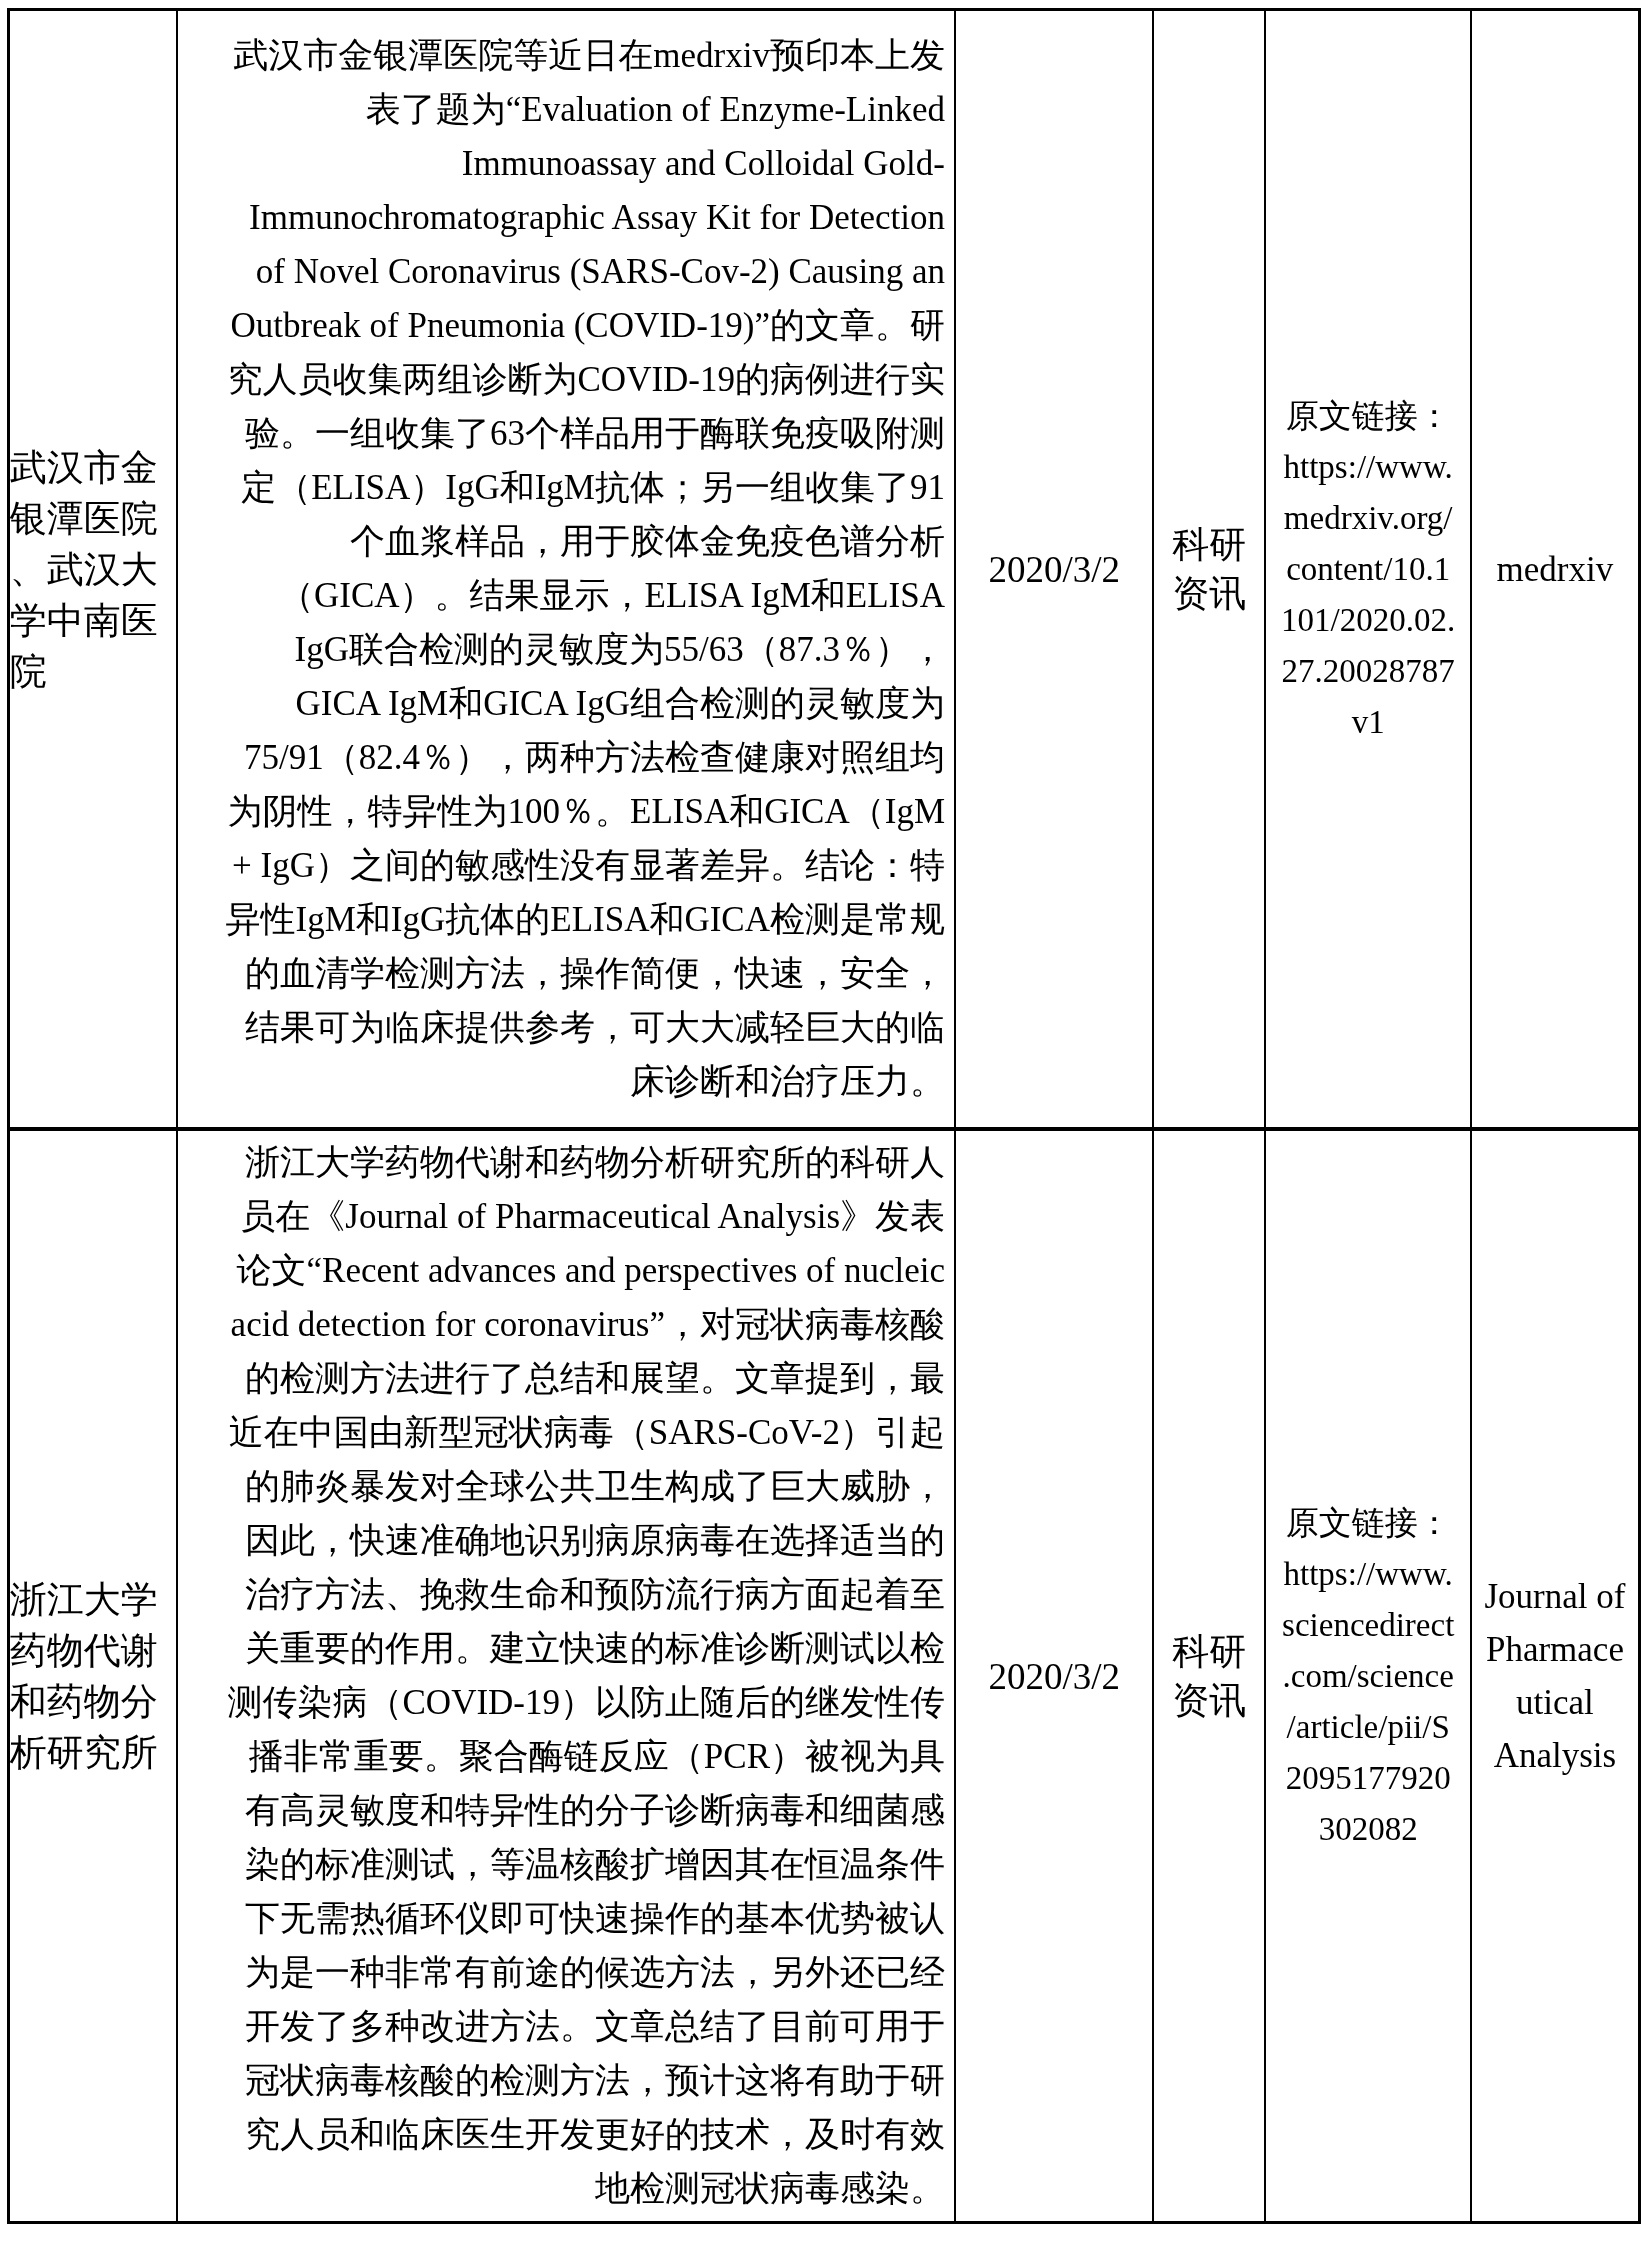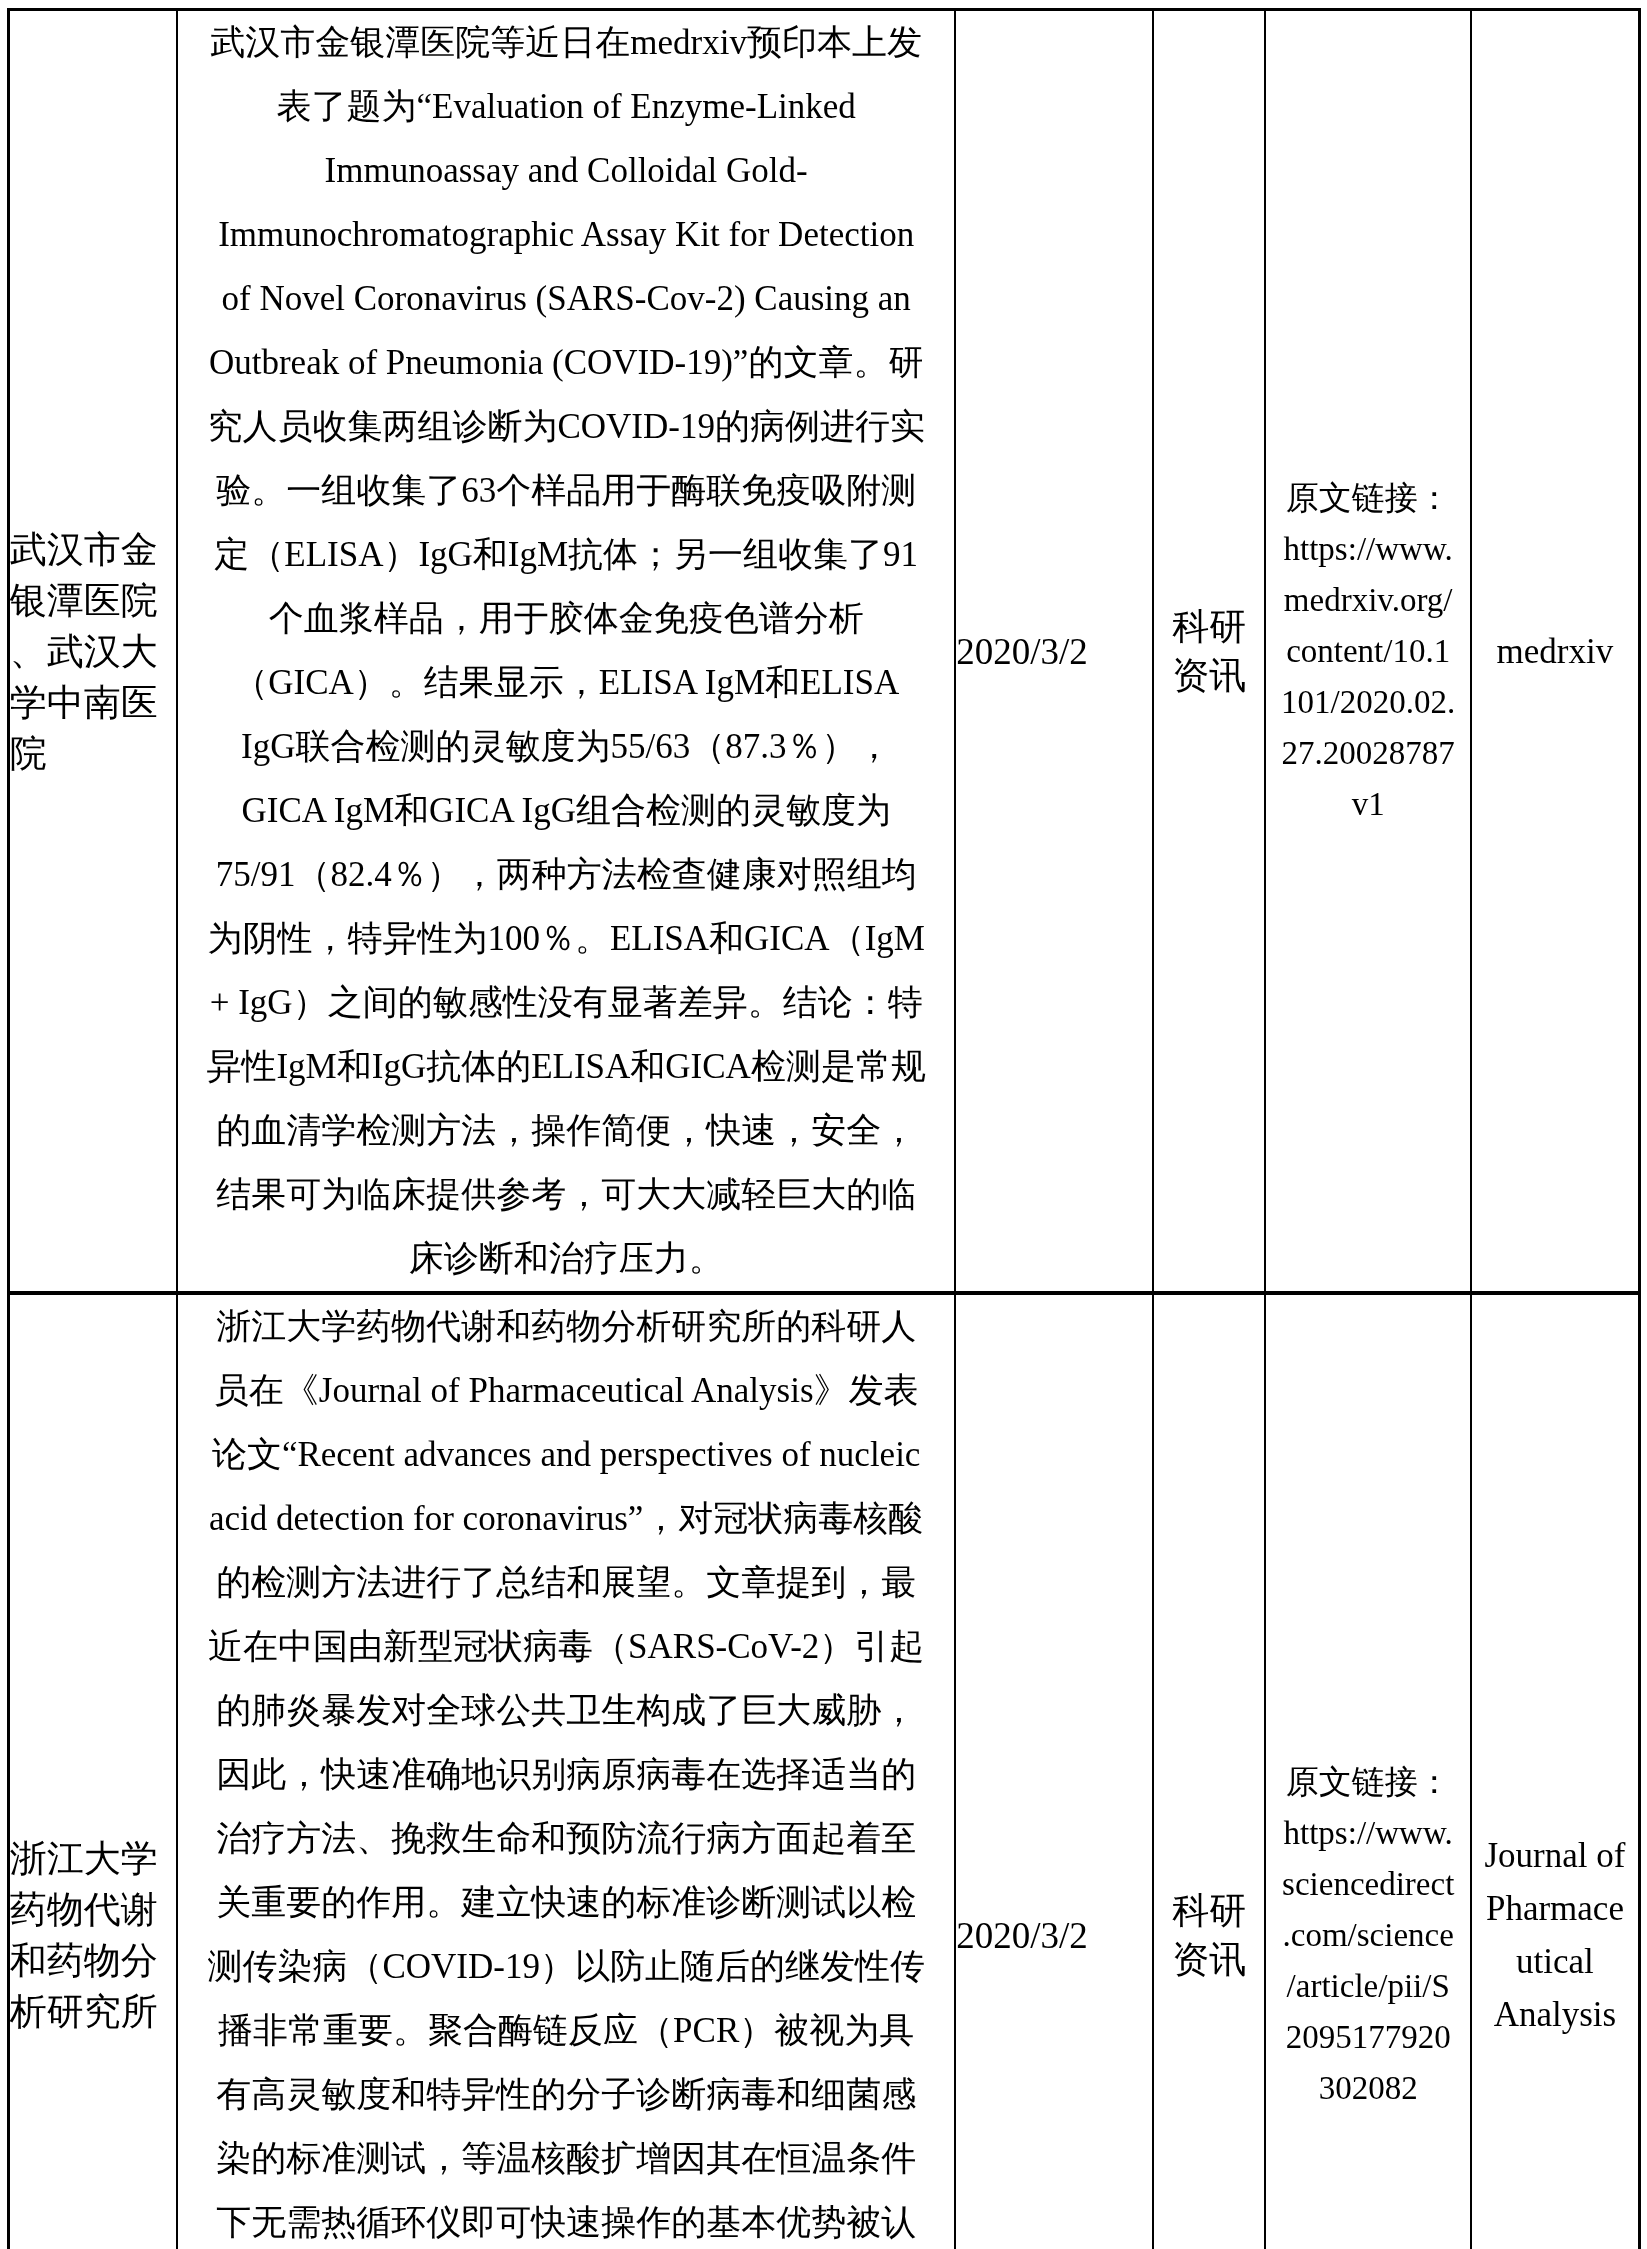--- a/index.html
+++ b/index.html
@@ -8,22 +8,22 @@
   .page { position:absolute; left:0; top:0; width:1647px; height:2250px; background:#ffffff; }
   table.news-table { position:absolute; left:6.7px; top:8.4px; width:1632px; height:2216px;
          border-collapse:collapse; table-layout:fixed; background:#ffffff; }
   table.news-table { border:3.3px solid #000; }
   td.cell { border:2.5px solid #000; vertical-align:middle; white-space:pre-line;
             padding:0; overflow:hidden; }
   tr.row-1 { height:1119px; }
   tr.row-1 td { border-bottom:4.2px solid #000; }
   tr.row-2 { height:1094px; }
   td.inst    { text-align:left; font-size:37px; line-height:51px; }
-  td.summary { text-align:center;   font-size:35px; line-height:64px; padding:0 9.2px; }
-  td.date    { font-size:37px; line-height:47px; }
+  td.summary { text-align:right;   font-size:35px; line-height:54px; padding:0 9.2px; }
+  td.date    { text-align:center; font-size:37px; line-height:47px; }
   td.category{ text-align:center; font-size:37px; line-height:49px; }
   td.link    { text-align:center; font-size:33px; line-height:51px; padding:0 1.7px; }
   td.source  { text-align:center; font-size:35px; line-height:53px; padding:0 9px; }
 </style>
 </head>
 <body>
 
 <div class="page">
   <table class="news-table">
     <colgroup>

